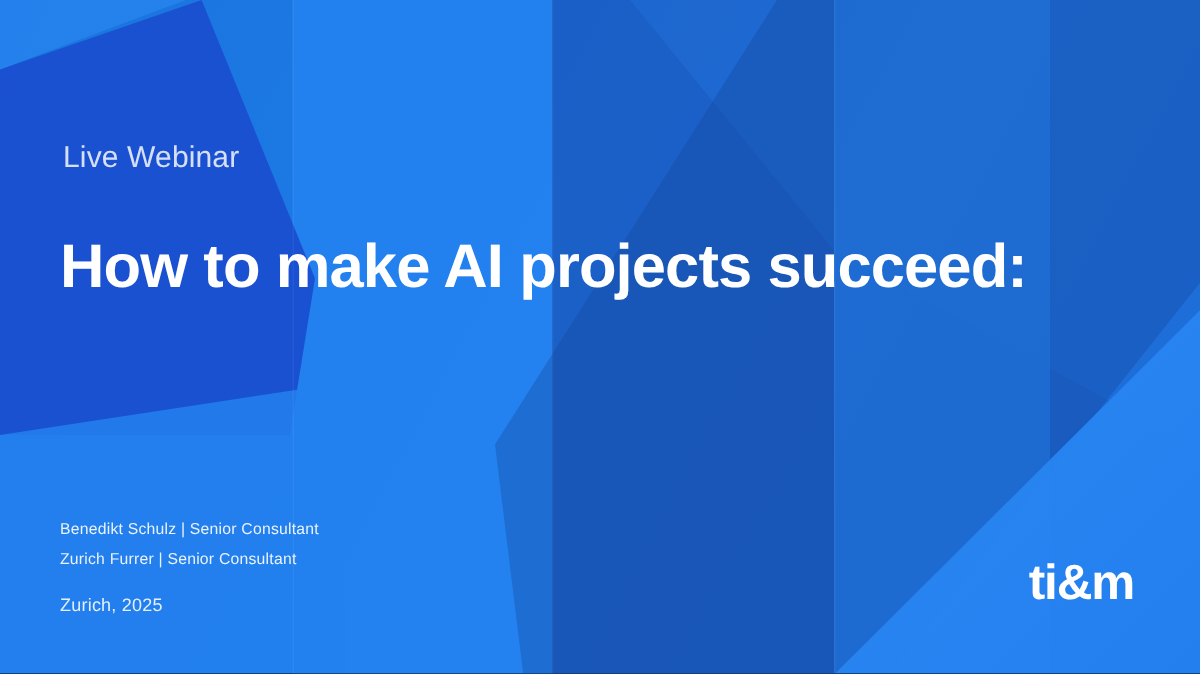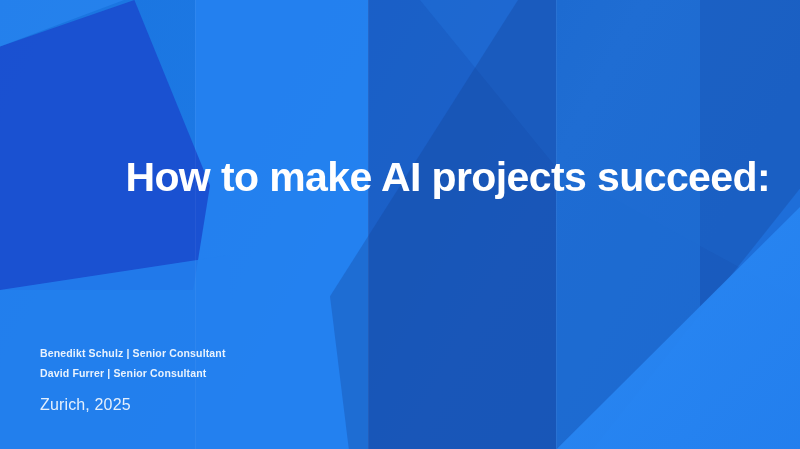--- a/index.html
+++ b/index.html
@@ -176,45 +176,44 @@
     font-size: 41px;
     font-weight: 700;
     line-height: 1.28;
     letter-spacing: -0.6px;
     color: #ffffff;
   }
 
   .title-line {
     display: block;
     white-space: nowrap;
-    text-align: right;
   }
 
   .speakers {
     position: absolute;
     left: 40px;
     top: 344px;
     color: rgba(255, 255, 255, 0.90);
     font-size: 10.5px;
-    font-weight: 700;
+    font-weight: 400;
     line-height: 1.88;
     letter-spacing: 0.15px;
   }
 
   .speaker-line {
     display: block;
     white-space: nowrap;
   }
 
   .location {
     position: absolute;
     left: 40px;
     top: 396px;
     color: rgba(255, 255, 255, 0.88);
-    font-size: 16px;
+    font-size: 12px;
     font-weight: 400;
     letter-spacing: 0.15px;
     white-space: nowrap;
   }
 
   .logo {
     position: absolute;
     right: 44px;
     top: 371px;
     font-size: 33px;
@@ -239,27 +238,29 @@
   <div class="tri-dark"></div>
   <div class="tri-sliver"></div>
   <div class="band-bottomleft"></div>
   <div class="band-bright"></div>
   <div class="seam" style="left:195px"></div>
   <div class="seam" style="left:368px"></div>
   <div class="seam" style="left:556px"></div>
 
   <div class="content">
 
+    <div class="eyebrow">Live Webinar</div>
 
     <h1 class="title">
       <span class="title-line">How to make AI projects succeed:</span>
     </h1>
 
     <div class="speakers">
       <span class="speaker-line">Benedikt Schulz | Senior Consultant</span>
-      <span class="speaker-line">David Furrer | Senior Consultant</span>
+      <span class="speaker-line">Zurich Furrer | Senior Consultant</span>
     </div>
 
     <div class="location">Zurich, 2025</div>
 
+    <div class="logo">ti&amp;m</div>
 
   </div>
 </div>
 
 </body></html>

